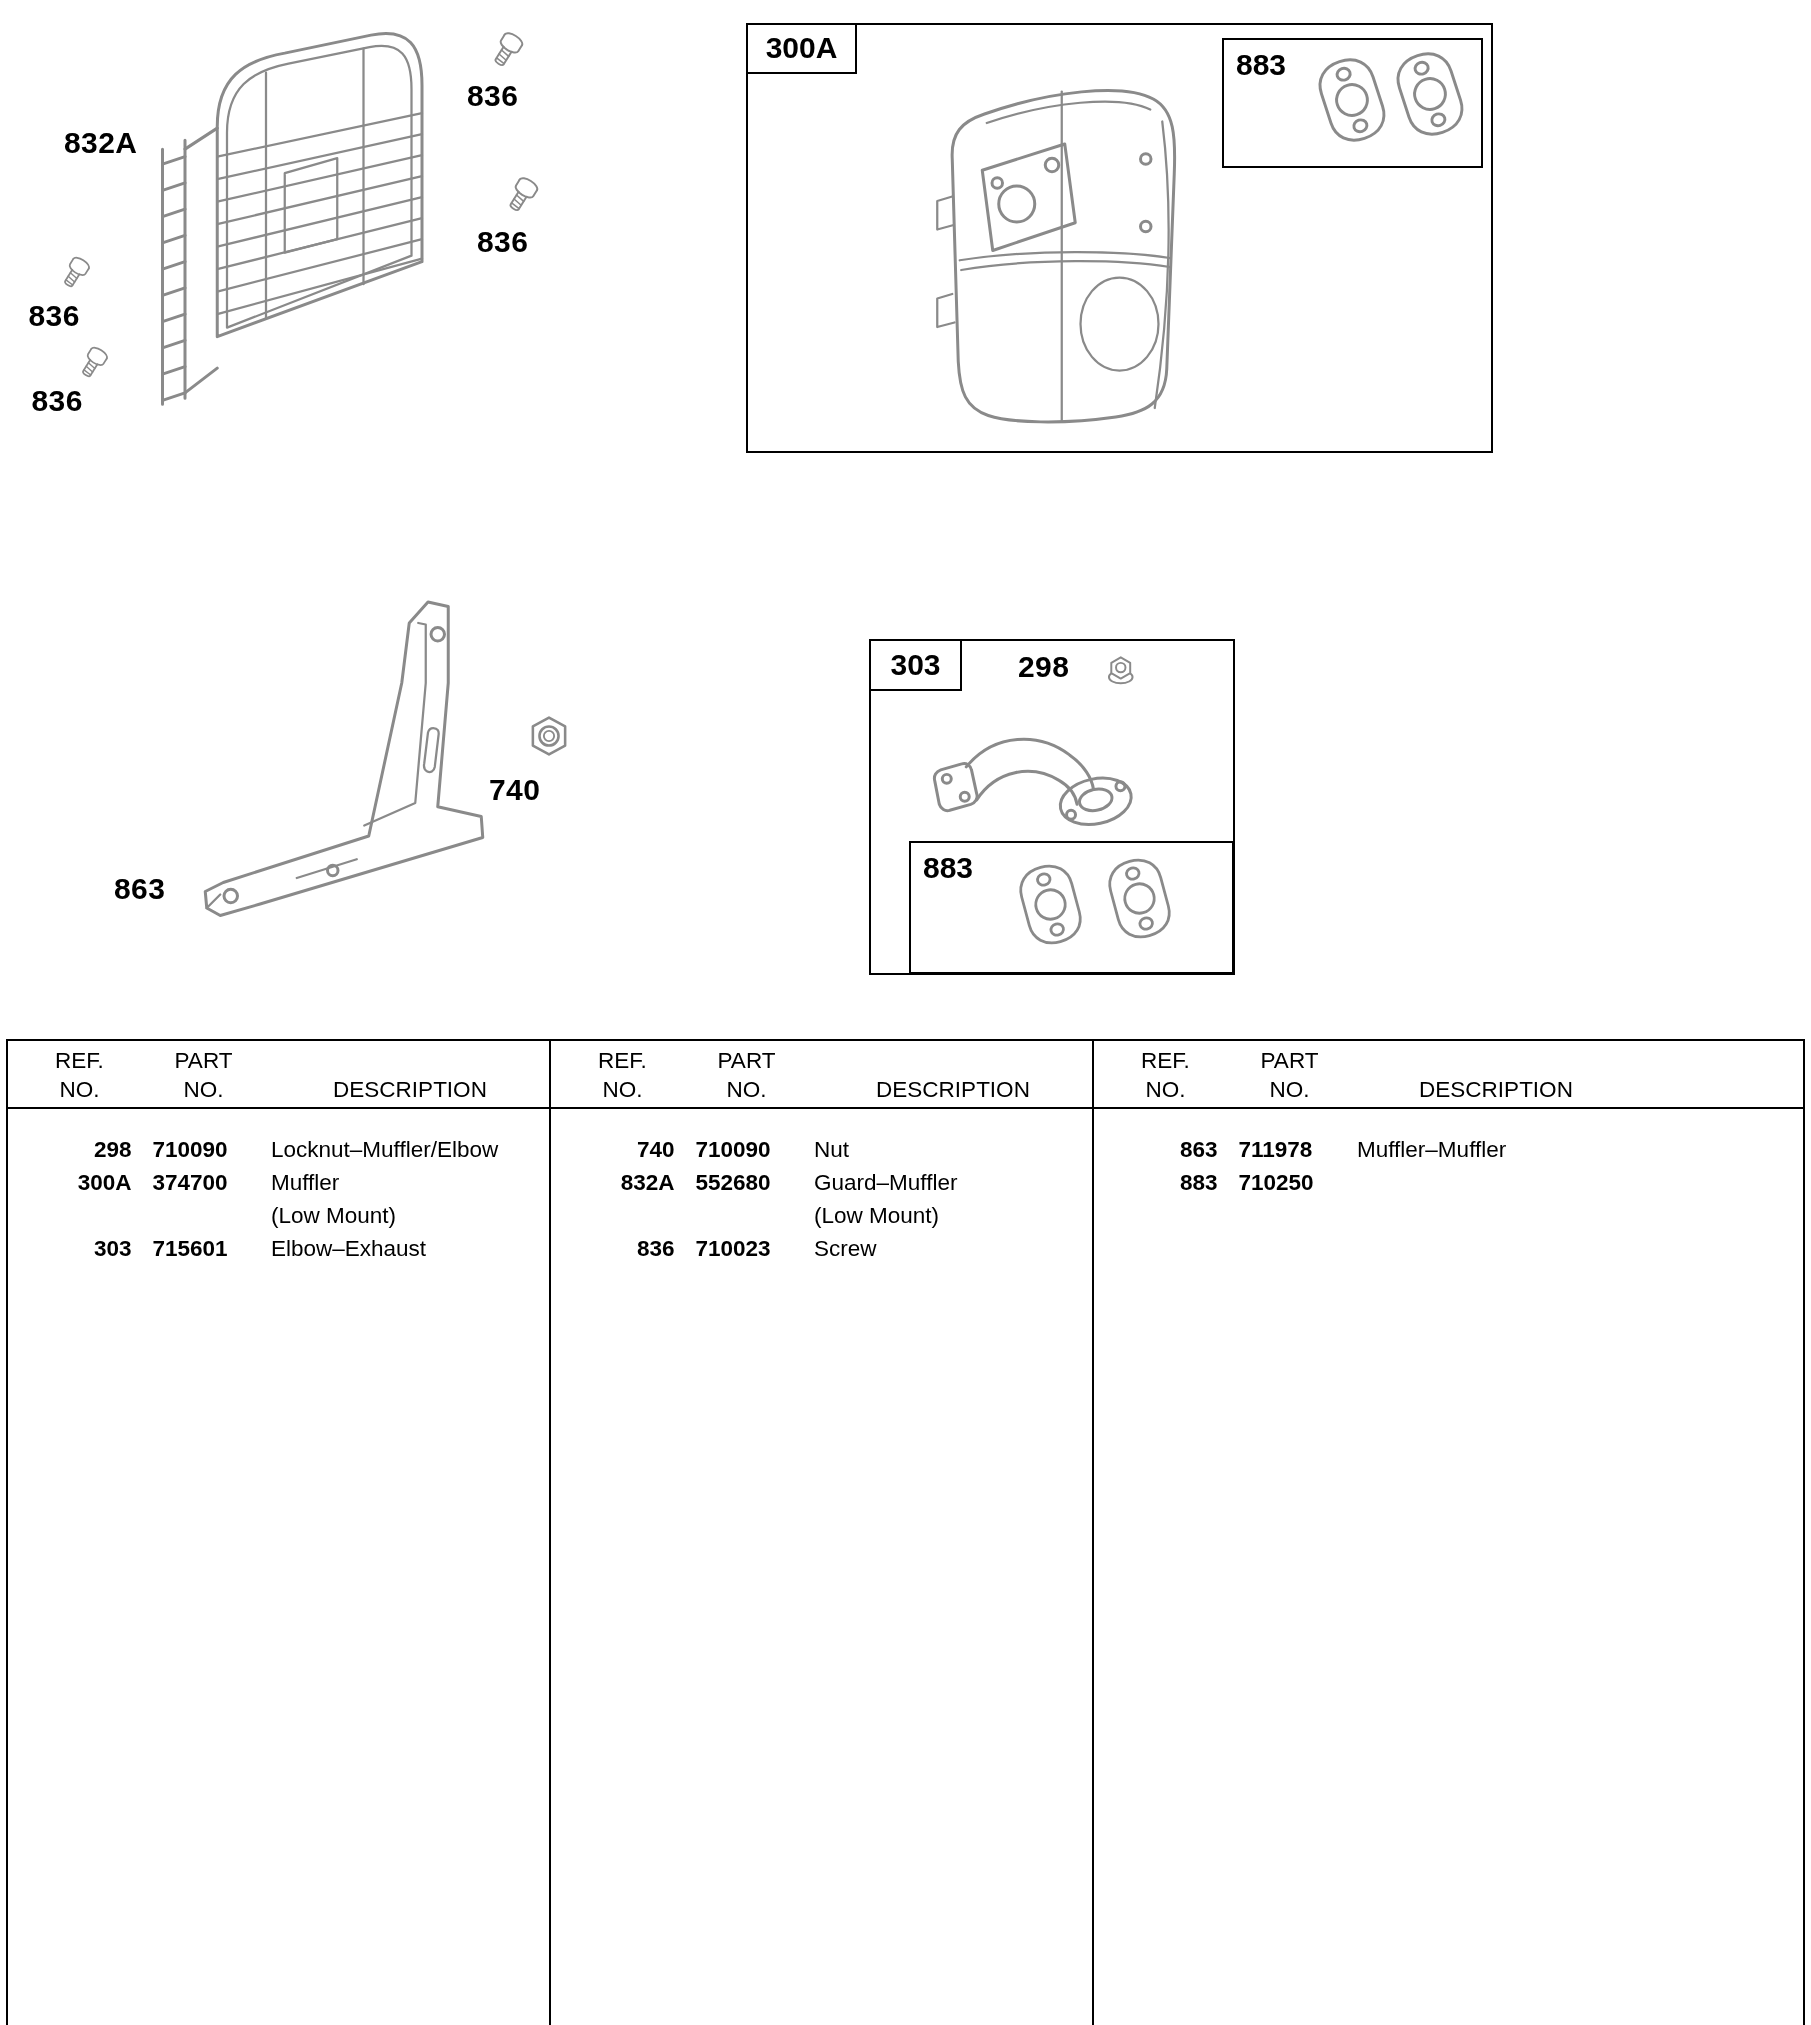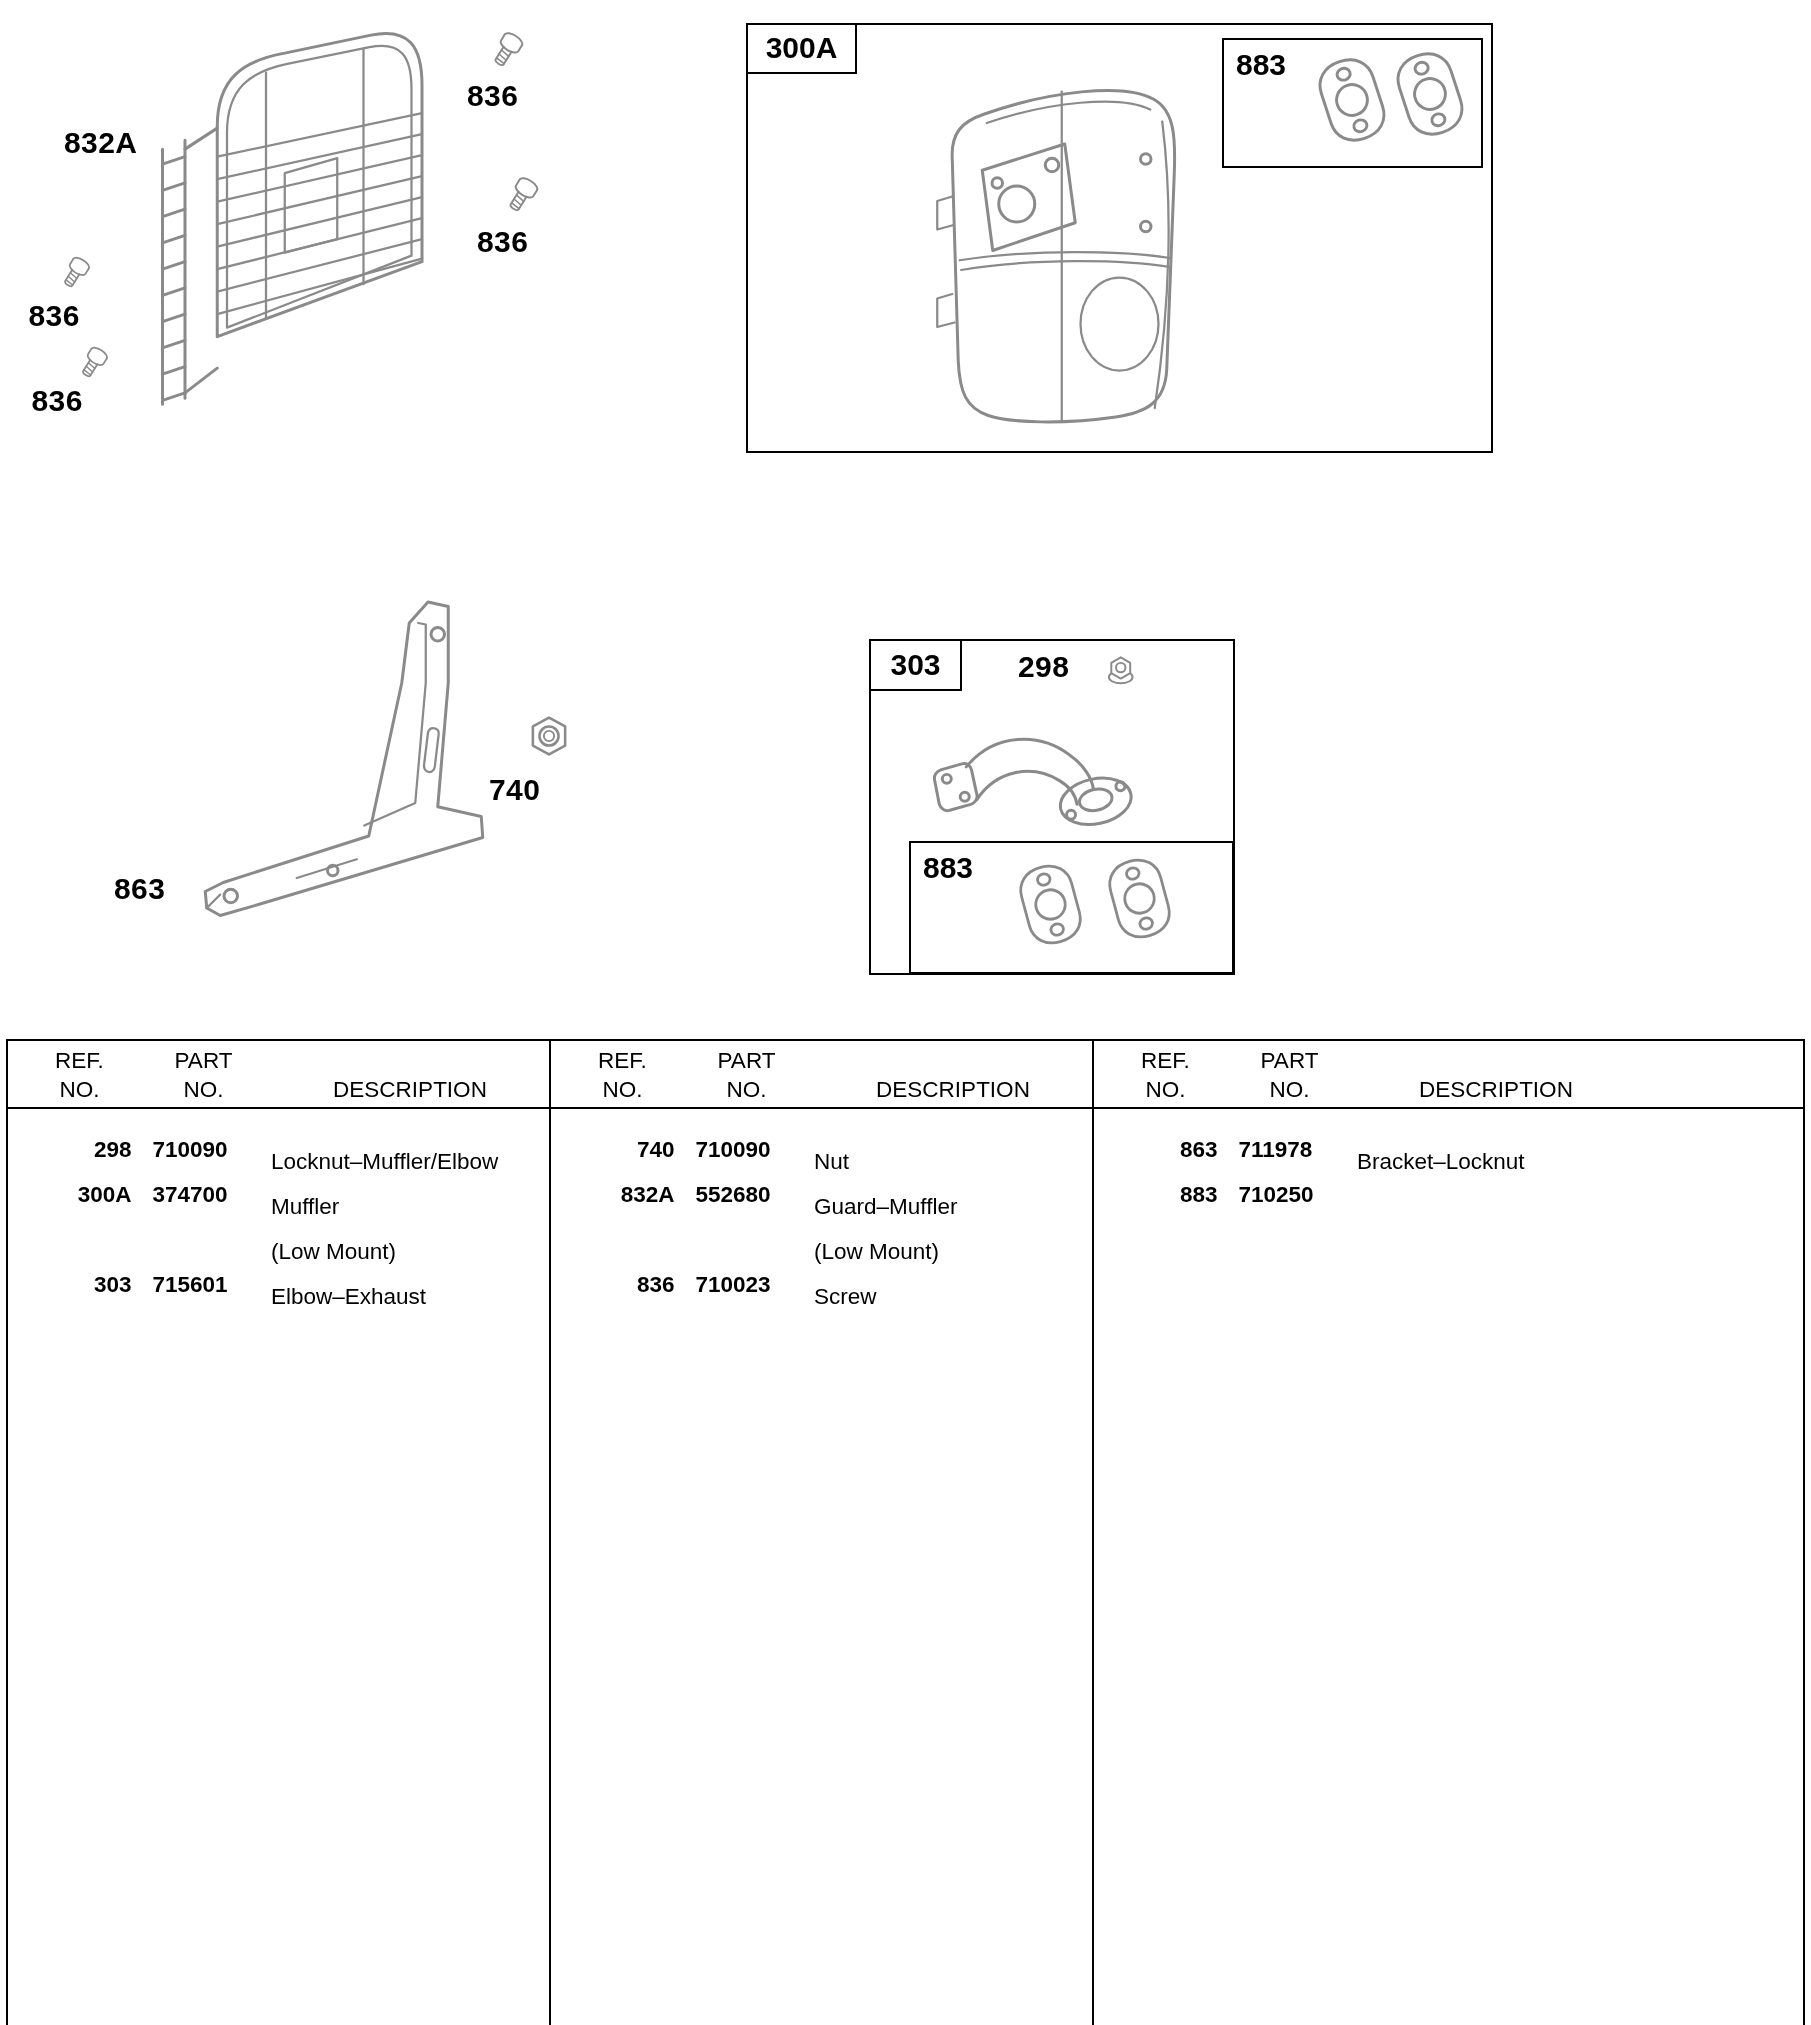--- a/index.html
+++ b/index.html
@@ -35,21 +35,21 @@
     height:66px; box-sizing:border-box; padding:6px 0 0 15px;
     display:grid; grid-template-columns:113px 135px 278px; grid-auto-rows:28.5px;
     font-size:22.5px;
   }
   .ghead div { text-align:center; line-height:28.5px; }
   .gbody { padding:25.5px 0 0 15px; }
   .trow { display:grid; grid-template-columns:113px 135px 1fr; }
   .trow div { font-size:22.5px; line-height:33px; white-space:nowrap; }
   .c-ref { text-align:right; font-weight:bold; padding-right:4.5px; }
   .c-part { font-weight:bold; padding-left:16.5px; }
-  .c-desc { padding-left:0;margin-top:12px; }
+  .c-desc { padding-left:0; }
 </style>
 </head>
 <body>
 
 <div class="page">
 
   <div class="abs" style="left:146px; top:13.5px; width:330px; height:409px;">
     <svg viewBox="0 0 440 545" width="330" height="409">
       <g fill="none" stroke="#8a8a8a" stroke-width="4" stroke-linecap="round" stroke-linejoin="round">
         <path d="M22 180 L22 520 M52 168 L52 512"></path>
@@ -316,21 +316,21 @@
         <div>PART</div>
         <div></div>
         <div>NO.</div>
         <div>NO.</div>
         <div>DESCRIPTION</div>
       </div>
       <div class="gbody">
         <div class="trow">
           <div class="c-ref">863</div>
           <div class="c-part">711978</div>
-          <div class="c-desc">Bracket–Locknut</div>
+          <div class="c-desc">Muffler–Muffler</div>
         </div>
         <div class="trow">
           <div class="c-ref">883</div>
           <div class="c-part">710250</div>
         </div>
       </div>
     </div>
 
   </div>
 </div>

